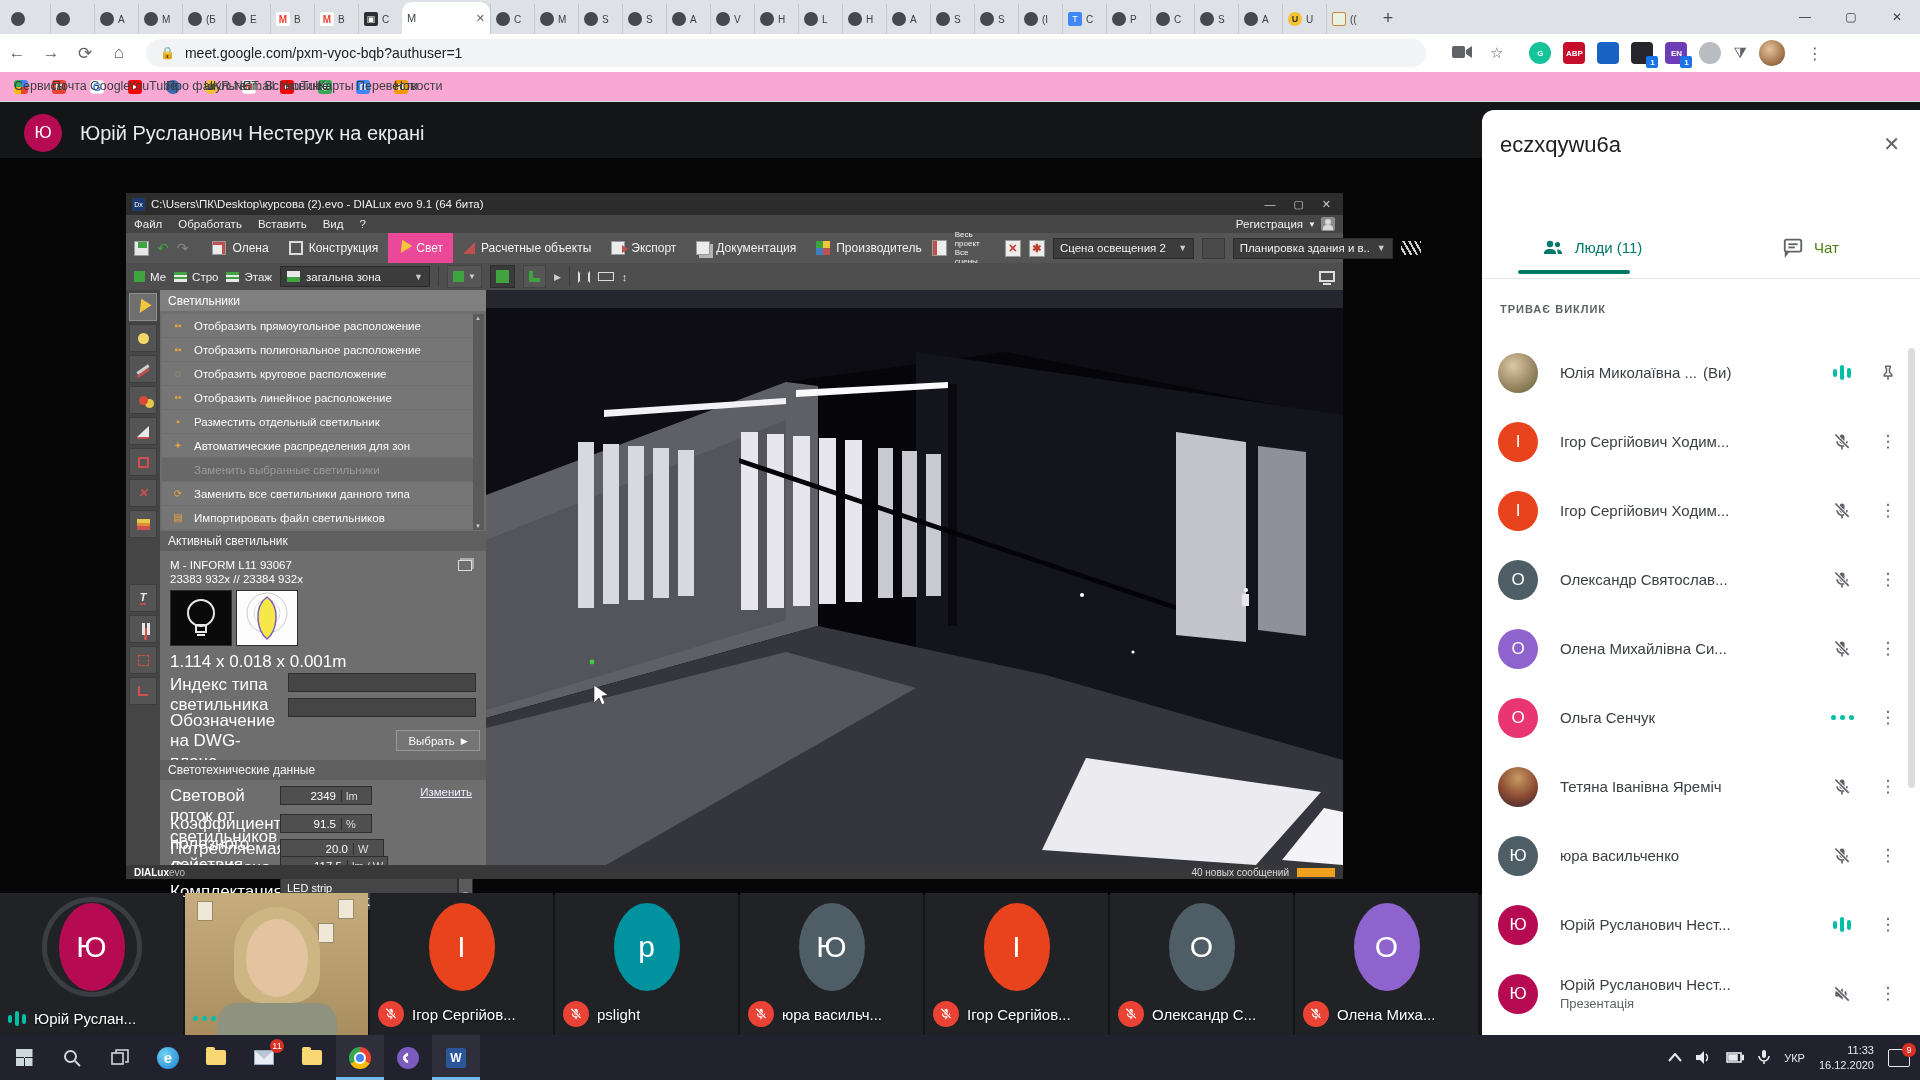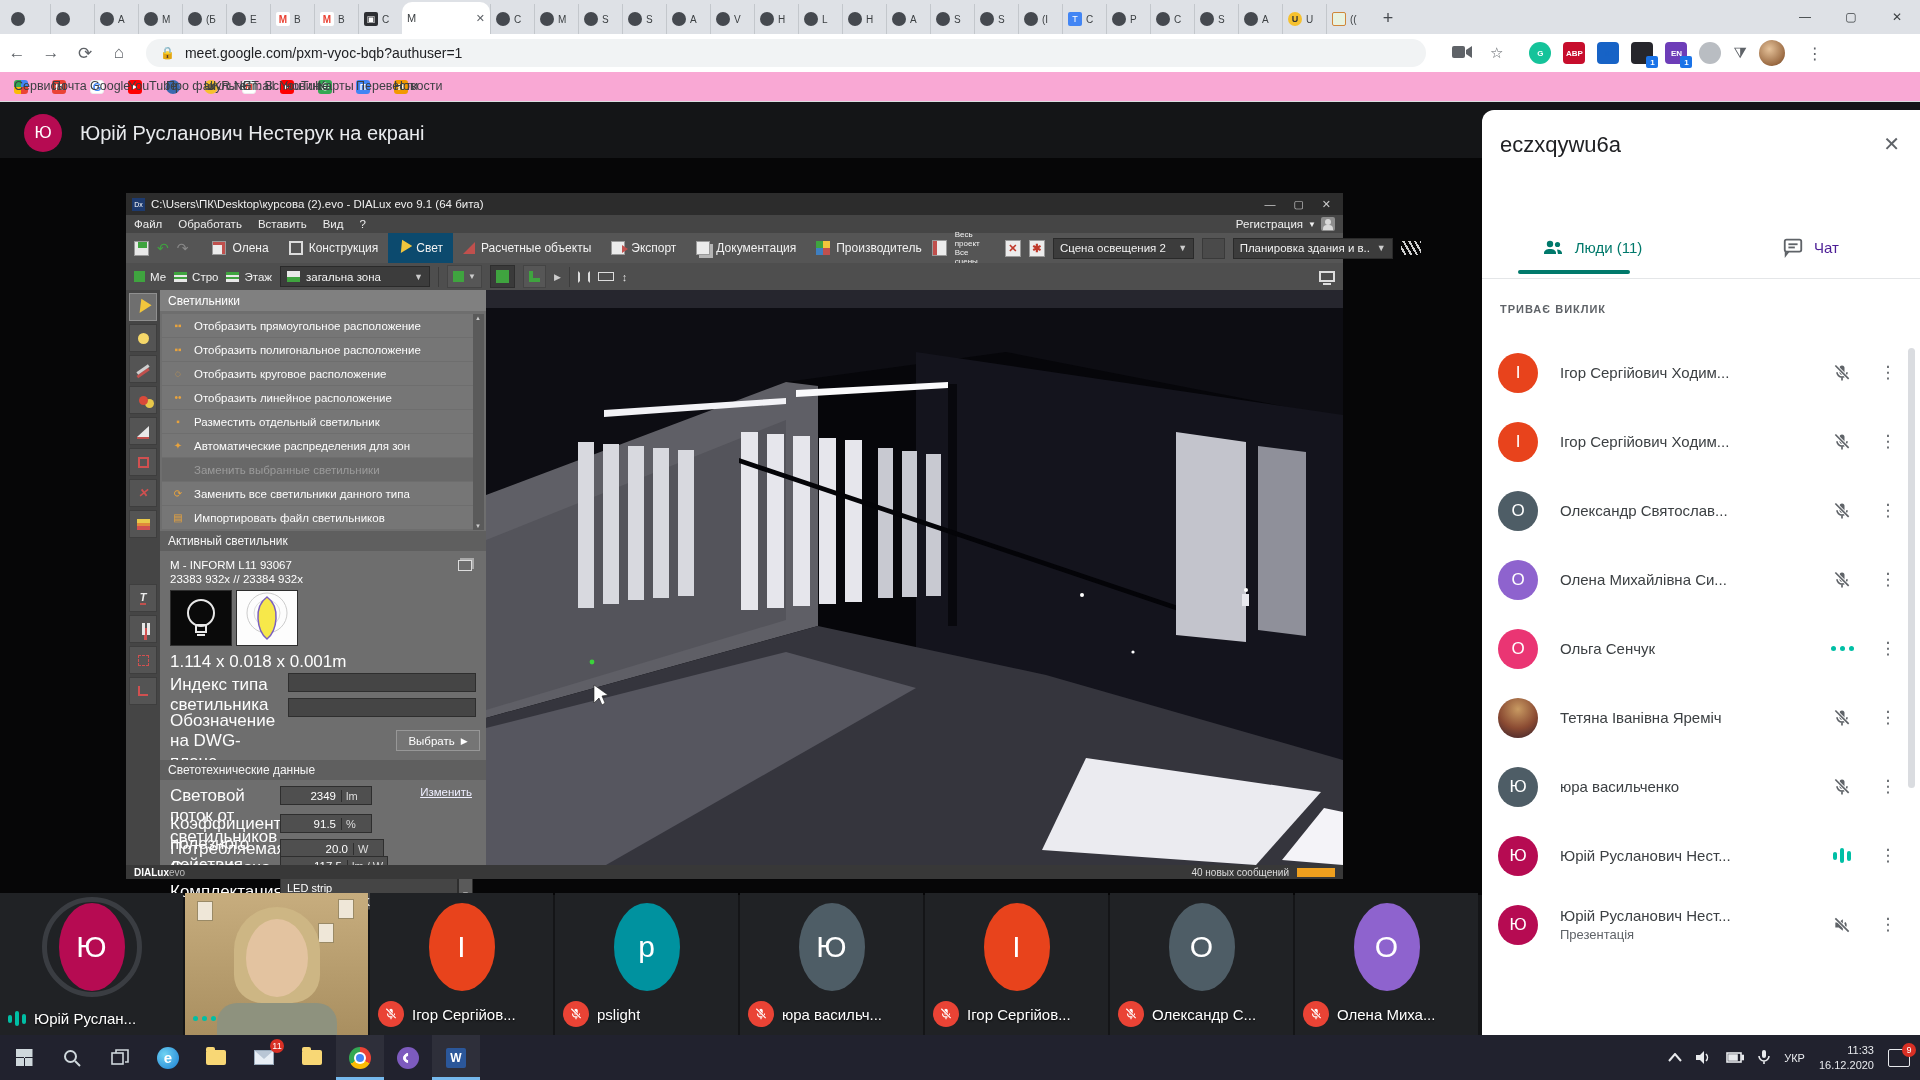--- a/index.html
+++ b/index.html
@@ -64,21 +64,21 @@
   .banner .btxt{font-size:20px;color:#e8eaed}
   .stage{position:absolute;left:0;top:56px;width:1482px;height:737px;background:#060607}
 
   
   .panel{position:absolute;left:1482px;top:8px;width:438px;height:925px;background:#fff;border-radius:12px 0 0 0}
   .p-title{position:absolute;left:18px;top:22px;font-size:22px;color:#202124}
   .p-close{position:absolute;right:20px;top:22px;font-size:20px;color:#5f6368}
   .p-tabs{position:absolute;left:0;top:114px;width:100%;height:46px;display:flex}
   .p-tab{flex:1;display:flex;align-items:center;justify-content:center;gap:10px;font-size:15px;font-weight:500}
   .p-tab.people{color:#00796b}
-  .p-tab.chat{color:#4c1d95}
+  .p-tab.chat{color:#4d7c0f}
   .p-underline{position:absolute;left:36px;top:160px;width:112px;height:4px;border-radius:2px;background:#00796b}
   .p-divider{position:absolute;left:0;top:168px;width:100%;height:1px;background:#e4e6e8}
   .p-section{position:absolute;left:18px;top:193px;font-size:11px;font-weight:bold;letter-spacing:1px;color:#5f6368}
   .p-rows{position:absolute;left:0;top:228px;width:100%}
   .prow{height:69px;display:flex;align-items:center;padding:0 10px 0 16px}
   .pav{width:40px;height:40px;border-radius:50%;display:flex;align-items:center;justify-content:center;color:#fff;font-size:17px;flex:0 0 auto}
   .pav.photo1{background:radial-gradient(circle at 38% 32%,#ddc8a6,#93805c 62%,#56643f)}
   .pav.photo2{background:radial-gradient(circle at 50% 28%,#c89a62,#8a4a32 55%,#35202c)}
   .pnm{margin-left:22px;flex:1;min-width:0}
   .pname{font-size:15px;color:#3c4043;white-space:nowrap;overflow:hidden;text-overflow:ellipsis}
@@ -118,21 +118,21 @@
   .dx-menu .reg{margin-left:auto;display:flex;align-items:center;gap:5px;color:#f0f0f0}
   .mini-ava{width:14px;height:14px;background:#8d8d8d;border-radius:2px;position:relative}
   .mini-ava::before{content:"";position:absolute;left:4px;top:2px;width:6px;height:6px;border-radius:50%;background:#d8d8d8}
   .mini-ava::after{content:"";position:absolute;left:2px;top:8px;width:10px;height:5px;border-radius:4px 4px 0 0;background:#d8d8d8}
   .dx-ribbon{position:absolute;left:0;top:40px;width:100%;height:30px;background:#555;display:flex;align-items:center;padding:0 8px}
   .rgrp{display:flex;align-items:center;gap:8px;margin-right:14px}
   .floppy{width:15px;height:15px;background:#e8e8e8;border:1px solid #999;position:relative}
   .floppy::before{content:"";position:absolute;left:3px;top:0;width:9px;height:6px;background:#3fa43f}
   .uglyph{font-size:14px}
   .dxtab{display:flex;align-items:center;gap:6px;height:30px;padding:0 10px;color:#f2f2f2;font-size:12px;white-space:nowrap}
-  .dxtab.active{background:#0c4a6e}
+  .dxtab.active{background:#ec4899}
   .ri{width:14px;height:14px;flex:0 0 auto}
   .r1{background:#ececec;border:1px solid #9a9a9a;box-shadow:inset -3px 3px 0 #c0504d}
   .r2{border:2px solid #dcdcdc}
   .r3{width:0;height:0;border-left:6px solid transparent;border-right:6px solid transparent;border-top:12px solid #f2c63c;transform:rotate(32deg)}
   .r4{width:0;height:0;border-bottom:12px solid #c0504d;border-left:12px solid transparent}
   .r5{background:#ececec;border:1px solid #9a9a9a;position:relative}
   .r5::after{content:"";position:absolute;right:-4px;top:3px;border-left:6px solid #c0504d;border-top:4px solid transparent;border-bottom:4px solid transparent}
   .r6{background:#ececec;border:1px solid #9a9a9a;box-shadow:3px 3px 0 #b5b5b5}
   .r7{background:conic-gradient(#f2c63c 0 25%,#c0504d 0 50%,#3f7fc0 0 75%,#3fa43f 0)}
   .rright{margin-left:auto;display:flex;align-items:center;gap:8px}
@@ -793,20 +793,37 @@
             </svg>
           <span>Чат</span>
         </div>
       </div>
       <div class="p-underline"></div>
       <div class="p-divider"></div>
       <div class="p-section">ТРИВАЄ ВИКЛИК</div>
 
       <div class="p-rows">
 
+        <div class="prow">
+          <div class="pav photo1"></div>
+          <div class="pnm"><span class="pname"><span>Юлія Миколаївна ...</span><span class="psuffix">(Ви)</span></span></div>
+          <div class="ps">
+              <span class="eq">
+                <i></i>
+                <i></i>
+                <i></i>
+              </span>
+            </div>
+          <div class="pmenu">
+            <svg width="18" height="18" viewBox="0 0 24 24" fill="none" stroke="#5f6368" stroke-width="2">
+                <path d="M9 3h6v2l-1 1v5l3 3v2H7v-2l3-3V6L9 5z"></path>
+                <line x1="12" y1="16" x2="12" y2="21"></line>
+              </svg>
+          </div>
+        </div>
 
         <div class="prow">
           <div class="pav" style="background: rgb(232, 67, 28);">
               <span>І</span>
             </div>
           <div class="pnm"><span class="pname">Ігор Сергійович Ходим...</span></div>
           <div class="ps">
               <svg width="20" height="20" viewBox="0 0 24 24">
                 <path fill="#5f6368" d="M12 14a3 3 0 0 0 3-3V6a3 3 0 0 0-6 0v5a3 3 0 0 0 3 3z"></path>
                 <path fill="none" stroke="#5f6368" stroke-width="2" d="M6 11a6 6 0 0 0 12 0M12 17v4"></path>

